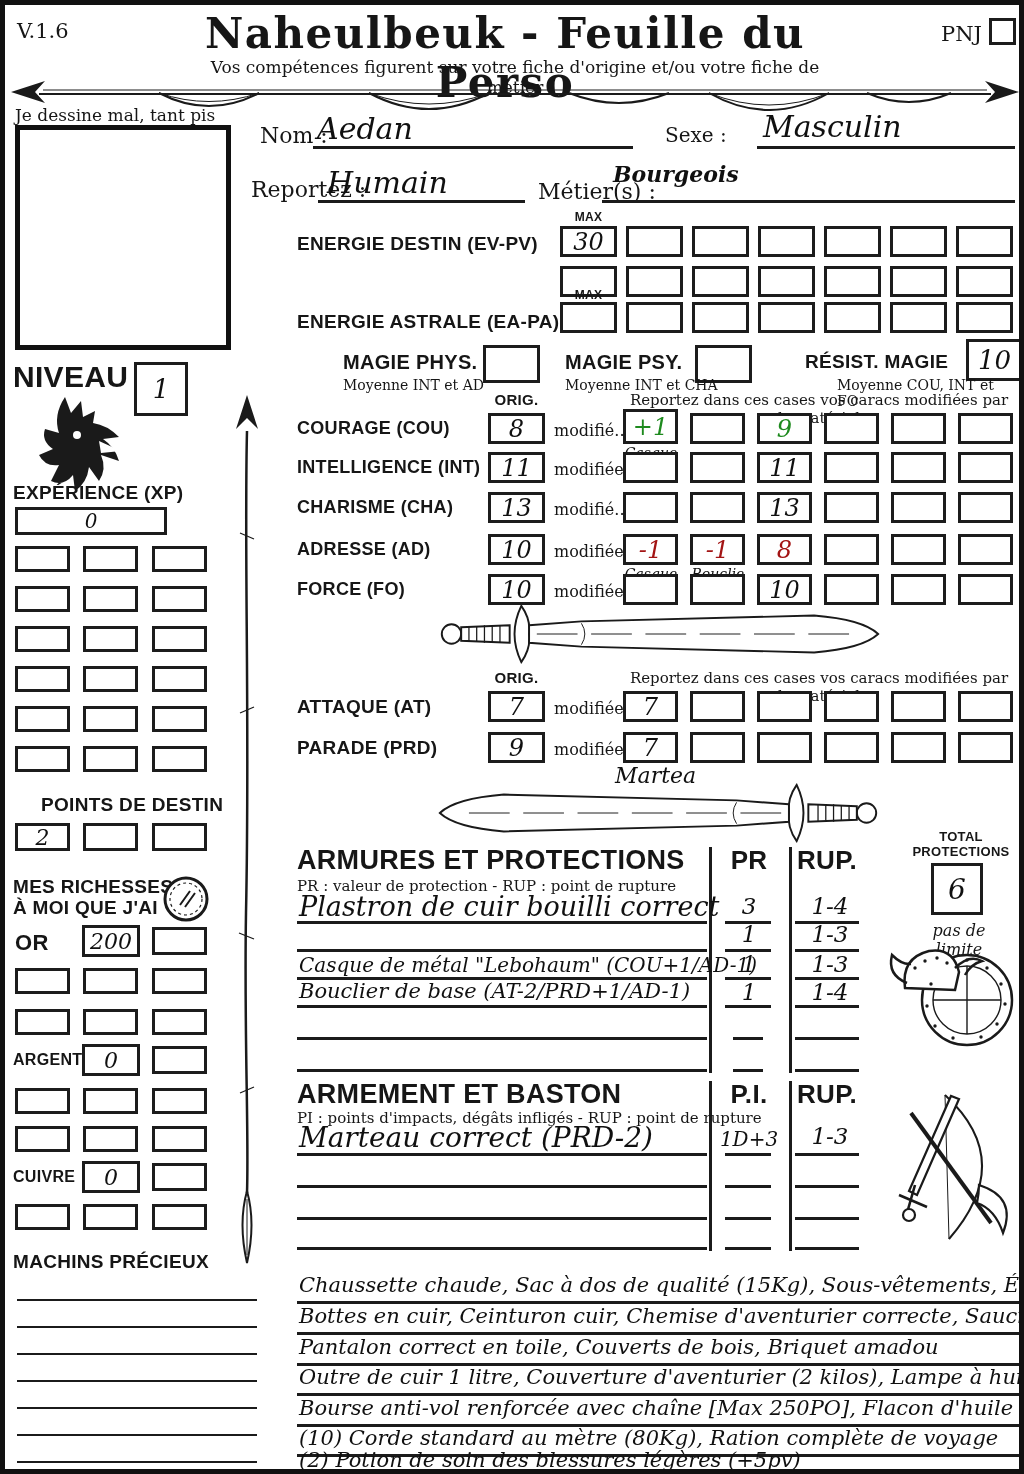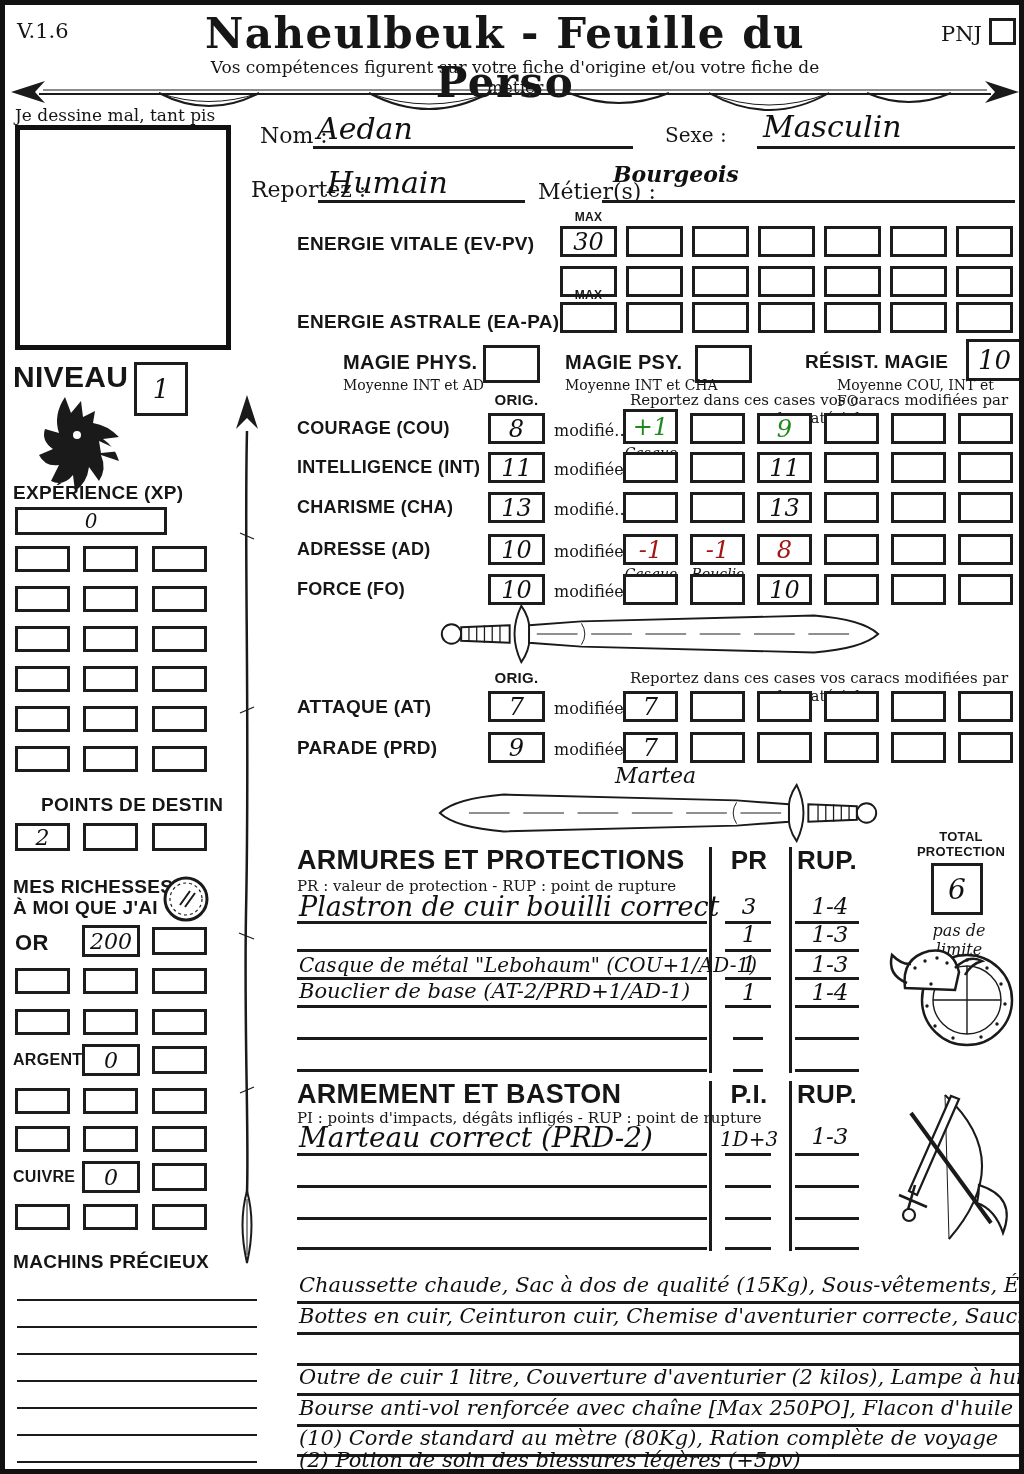--- a/index.html
+++ b/index.html
@@ -167,21 +167,21 @@
   <div class="ul" style="left:752px;top:141px;width:258px;"></div>
 
   <div class="abs med" style="left:246px;top:172px;font-size:22px;">Reportez :</div>
   <div class="fld hand" style="left:322px;top:160px;font-size:30px;">Humain</div>
   <div class="ul" style="left:313px;top:195px;width:207px;"></div>
   <div class="abs med" style="left:533px;top:174px;font-size:22px;">Métier(s) :</div>
   <div class="fld hand" style="left:608px;top:156px;font-size:22px;font-weight:bold;">Bourgeois</div>
   <div class="ul" style="left:597px;top:195px;width:413px;"></div>
 
   <div class="abs head ctr" style="left:555px;top:205px;width:57px;font-size:12px;">MAX</div>
-  <div class="abs head" style="left:292px;top:228px;font-size:19px;">ENERGIE VITALE (EV-PV)</div>
+  <div class="abs head" style="left:292px;top:228px;font-size:19px;">ENERGIE DESTIN (EV-PV)</div>
   <div class="box hand" style="left:555px;top:221px;width:57px;height:31px;font-size:24px;">
       <span>30</span>
     </div>
   <div class="box" style="left:621px;top:221px;width:57px;height:31px;"></div>
   <div class="box" style="left:687px;top:221px;width:57px;height:31px;"></div>
   <div class="box" style="left:753px;top:221px;width:57px;height:31px;"></div>
   <div class="box" style="left:819px;top:221px;width:57px;height:31px;"></div>
   <div class="box" style="left:885px;top:221px;width:57px;height:31px;"></div>
   <div class="box" style="left:951px;top:221px;width:57px;height:31px;"></div>
   <div class="box" style="left:555px;top:261px;width:57px;height:31px;"></div>
@@ -354,21 +354,21 @@
 
   <div class="abs head" style="left:292px;top:840px;font-size:27px;">ARMURES ET PROTECTIONS</div>
   <div class="abs head ctr" style="left:704px;top:840px;width:80px;font-size:26px;">PR</div>
   <div class="abs head" style="left:792px;top:840px;font-size:26px;">RUP.</div>
   <div class="vline" style="left:704px;top:842px;height:226px;"></div>
   <div class="vline" style="left:784px;top:842px;height:226px;"></div>
   <div class="abs med" style="left:292px;top:872px;font-size:15px;">PR : valeur de protection - RUP : point de rupture</div>
 
   <div class="abs head ctr" style="left:898px;top:824px;width:116px;font-size:13px;line-height:15px;">
       <span style="display:block;">TOTAL</span>
-      <span style="display:block;">PROTECTION</span>
+      <span style="display:block;">PROTECTIONS</span>
     </div>
   <div class="box hand" style="left:926px;top:858px;width:52px;height:52px;font-size:28px;">
       <span>6</span>
     </div>
   <div class="abs med ctr" style="left:902px;top:916px;width:104px;font-size:16px;font-style:italic;">pas de limite</div>
 
   <svg class="abs" style="left:878px;top:933px;" width="138" height="112" viewBox="0 0 138 112">
     <g stroke="#1a1a1a" fill="#fff" stroke-width="2.5">
       <circle cx="84" cy="62" r="45"></circle>
       <circle cx="84" cy="62" r="34" stroke-width="1.4"></circle>
@@ -465,20 +465,21 @@
       <path d="M24,22 L104,132" stroke-width="4"></path>
       <path d="M92,94 Q130,106 116,142 Q108,118 90,112 Q92,102 92,94 Z"></path>
     </g>
   </svg>
 
 
   <div class="fld hand" style="left:294px;top:1268px;font-size:21px;">Chaussette chaude, Sac à dos de qualité (15Kg), Sous-vêtements, Écuelle</div>
   <div class="ul" style="left:292px;top:1296px;width:722px;"></div>
   <div class="fld hand" style="left:294px;top:1299px;font-size:21px;">Bottes en cuir, Ceinturon cuir, Chemise d'aventurier correcte, Saucisson</div>
   <div class="ul" style="left:292px;top:1327px;width:722px;"></div>
+  <div class="fld hand" style="left:294px;top:1330px;font-size:21px;">Pantalon correct en toile, Couverts de bois, Briquet amadou</div>
   <div class="ul" style="left:292px;top:1358px;width:722px;"></div>
   <div class="fld hand" style="left:294px;top:1360px;font-size:21px;">Outre de cuir 1 litre, Couverture d'aventurier (2 kilos), Lampe à huile</div>
   <div class="ul" style="left:292px;top:1388px;width:722px;"></div>
   <div class="fld hand" style="left:294px;top:1391px;font-size:21px;">Bourse anti-vol renforcée avec chaîne [Max 250PO], Flacon d'huile (24h)</div>
   <div class="ul" style="left:292px;top:1419px;width:722px;"></div>
   <div class="fld hand" style="left:294px;top:1421px;font-size:21px;">(10) Corde standard au mètre (80Kg), Ration complète de voyage</div>
   <div class="ul" style="left:292px;top:1449px;width:722px;"></div>
   <div class="fld hand" style="left:294px;top:1443px;font-size:21px;">(2) Potion de soin des blessures légères (+5pv)</div>
 
 </div>

